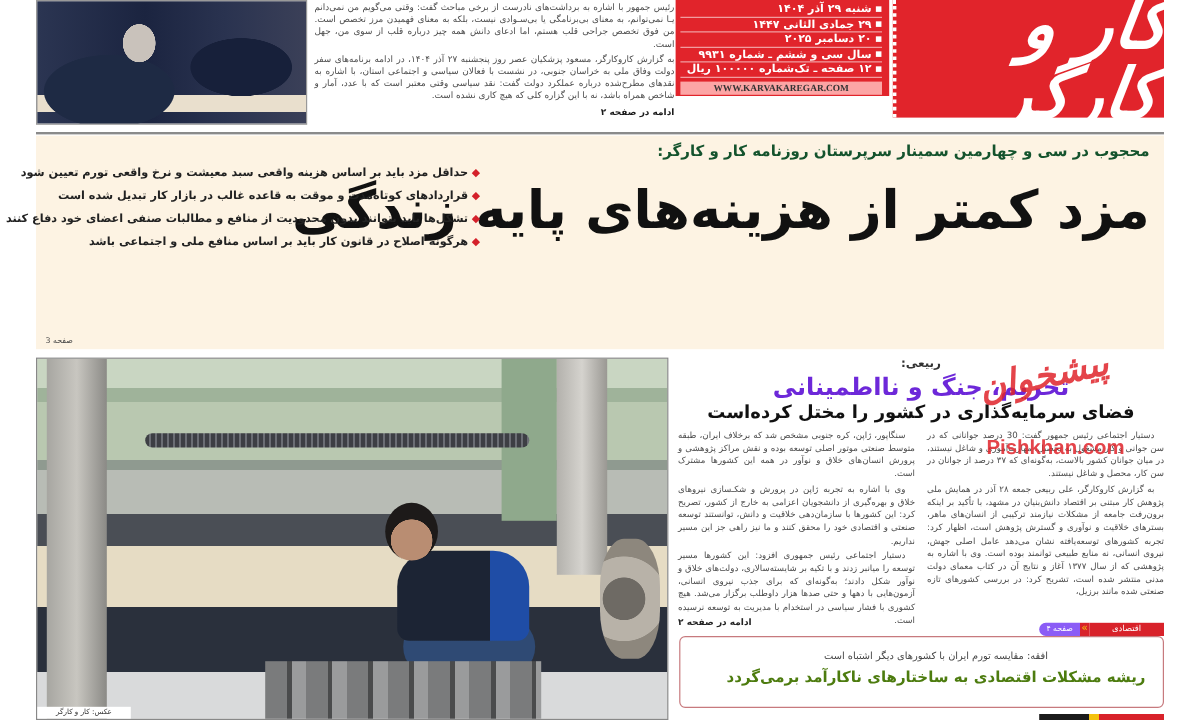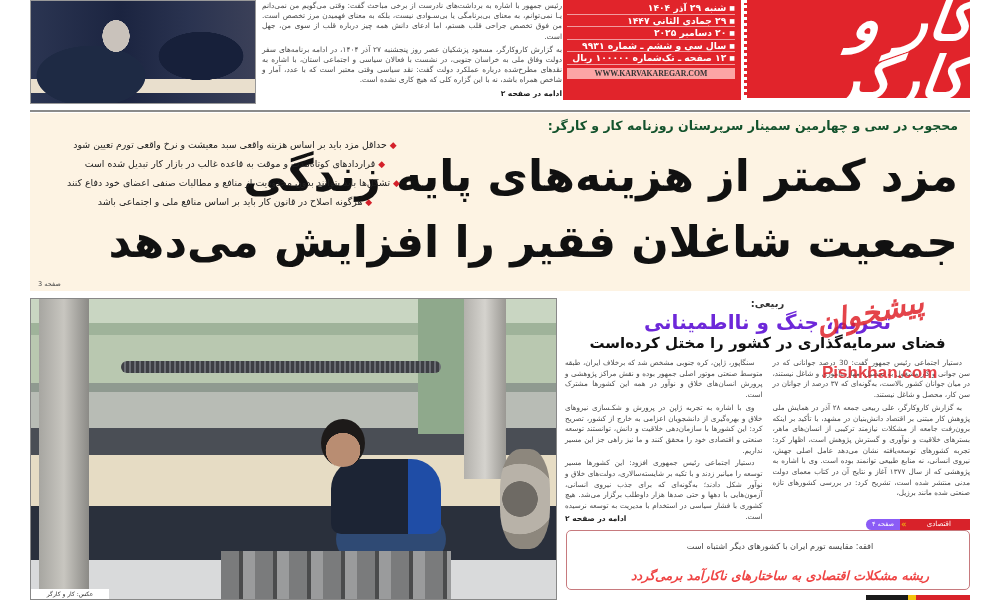--- a/index.html
+++ b/index.html
@@ -19,21 +19,21 @@
   }
   .top-article {
     position: absolute; left: 262px; top: 0; width: 300px; height: 104px;
     direction: rtl; text-align: justify; font-size: 7.4px; line-height: 10.2px; color: #4a4a4a;
     padding-top: 1px;
   }
   .top-article p { margin-bottom: 3px; }
   .top-article .cont { font-weight: bold; color: #1a1a1a; font-size: 7.5px; text-align: right; margin-top: 1px; }
 
   .masthead-info {
-    position: absolute; left: 563px; top: 0; width: 178px; height: 100px;
+    position: absolute; left: 563px; top: 0; width: 178px; height: 80px;
     background: #e1242b; direction: rtl; color: #fff; padding: 2px 6px 0 4px;
   }
   .masthead-info .row {
     font-size: 9.2px; font-weight: bold; height: 12.5px; line-height: 12.5px;
     border-bottom: 1px solid rgba(255,255,255,0.55); white-space: nowrap; text-align: right;
   }
   .masthead-info .row::before { content: "\25A0"; font-size: 6px; margin-left: 3px; vertical-align: 1px; }
   .masthead-info .url {
     margin-top: 3px; background: #fca5a5; color: #333; font-family: "Liberation Serif", serif;
     font-size: 7.8px; text-align: center; direction: ltr; height: 11px; line-height: 11px; font-weight: bold;
@@ -62,21 +62,21 @@
     font-size: 44px; font-weight: bold; color: #111; letter-spacing: -1px; line-height: 58px;
   }
   .headline-2 {
     position: absolute; right: 12px; top: 100px; direction: rtl;
     font-size: 44px; font-weight: bold; color: #111; letter-spacing: -1px; line-height: 58px;
   }
   .bullets {
     position: absolute; left: 40px; top: 22px; width: 330px; direction: rtl; list-style: none;
   }
   .bullets li {
-    font-size: 9.4px; font-weight: normal; color: #222; height: 19px; line-height: 19px; white-space: nowrap; text-align: center;
+    font-size: 9.4px; font-weight: bold; color: #222; height: 19px; line-height: 19px; white-space: nowrap; text-align: right;
   }
   .bullets li .dia { color: #d4202a; font-size: 9px; margin-left: 3px; }
   .page-ref-1 { position: absolute; left: 8px; bottom: 3px; font-size: 6.5px; color: #444; direction: rtl; }
 
   
   .main-photo {
     position: absolute; left: 30px; top: 298px; width: 527px; height: 302px;
     border: 1px solid #888; overflow: hidden;
     background:
       linear-gradient(180deg, #c9d6c2 0 8%, #9fb39a 8% 12%, #b9c8b0 12% 28%, #8f9a90 28% 31%, #b8bcb5 31% 43%, #4a4e55 43% 52%, #e6dcc4 52% 69%, #2a303c 69% 87%, #d9dadb 87%);
@@ -109,21 +109,21 @@
   }
   .watermark-url { position: absolute; left: 822px; top: 363px; font-family: "Liberation Sans", sans-serif; font-size: 17px; color: #e0242b; font-weight: bold; opacity: 0.85; }
 
   
   .teaser-tab { position: absolute; left: 866px; top: 519px; width: 104px; height: 11px; display: flex; direction: rtl; }
   .teaser-tab .sec { background: #d8222a; color: #fff; font-size: 7px; line-height: 11px; padding: 0 6px; flex: 1; text-align: center; }
   .teaser-tab .chev { color: #f4c20d; font-size: 9px; line-height: 11px; background: #d8222a; padding: 0 1px; }
   .teaser-tab .pg { background: #8b5cf6; color: #fff; font-size: 6.5px; line-height: 11px; padding: 0 6px; border-radius: 6px 0 0 6px; }
   .teaser { position: absolute; left: 566px; top: 530px; width: 404px; height: 60px; border: 1px solid #c77a7e; border-radius: 5px; direction: rtl; text-align: center; padding-left: 24px; }
   .teaser .sub { font-size: 8.2px; color: #444; margin-top: 10px; }
-  .teaser .main { font-size: 12.5px; font-weight: bold; color: #ef4444; margin-top: 17px; font-style: italic; }
+  .teaser .main { font-size: 12.5px; font-weight: bold; color: #4d7c0f; margin-top: 5px; }
   .teaser-tab-2 { position: absolute; left: 866px; top: 595px; width: 104px; height: 6px; background: linear-gradient(90deg,#1b1b1b 0 40%,#f4c20d 40% 48%,#d8222a 48%); }
 </style>
 </head>
 <body>
 
 <div class="top-photo"></div>
 
 <div class="top-article">
   <p>رئیس جمهور با اشاره به برداشت‌های نادرست از برخی مباحث گفت: وقتی می‌گویم من نمی‌دانم یـا نمی‌توانم، به معنای بی‌برنامگی یا بی‌سـوادی نیست، بلکه به معنای فهمیدن مرز تخصص است. من فوق تخصص جراحی قلب هستم، اما ادعای دانش همه چیز درباره قلب از سوی من، جهل است.</p>
   <p>به گزارش کاروکارگر، مسعود پزشکیان عصر روز پنجشنبه ۲۷ آذر ۱۴۰۴، در ادامه برنامه‌های سفر دولت وفاق ملی به خراسان جنوبی، در نشست با فعالان سیاسی و اجتماعی استان، با اشاره به نقدهای مطرح‌شده درباره عملکرد دولت گفت: نقد سیاسی وقتی معتبر است که با عدد، آمار و شاخص همراه باشد، نه با این گزاره کلی که هیچ کاری نشده است.</p>
@@ -141,21 +141,20 @@
 
 <div class="masthead-logo">
   <span>کار و کارگر</span>
 </div>
 
 <div class="top-rule"></div>
 
 <div class="headline-band">
   <div class="kicker">محجوب در سی و چهارمین سمینار سرپرستان روزنامه کار و کارگر:</div>
   <div class="headline-1">مزد کمتر از هزینه‌های پایه زندگی</div>
-  <div class="headline-2">جمعیت شاغلان فقیر را افزایش می‌دهد</div>
   <ul class="bullets">
     <li><span class="dia">◆</span><span>حداقل مزد باید بر اساس هزینه واقعی سبد معیشت و نرخ واقعی تورم تعیین شود</span></li>
     <li><span class="dia">◆</span><span>قراردادهای کوتاه‌مدت و موقت به قاعده غالب در بازار کار تبدیل شده است</span></li>
     <li><span class="dia">◆</span><span>تشکل‌ها باید بتوانند بدون محدودیت از منافع و مطالبات صنفی اعضای خود دفاع کنند</span></li>
     <li><span class="dia">◆</span><span>هرگونه اصلاح در قانون کار باید بر اساس منافع ملی و اجتماعی باشد</span></li>
   </ul>
   <div class="page-ref-1">صفحه 3</div>
 </div>
 
 <div class="main-photo">
@@ -174,21 +173,21 @@
 <div class="article-2">
   <div class="speaker">ربیعی:</div>
   <div class="title-1">تحریم، جنگ و نااطمینانی</div>
   <div class="title-2">فضای سرمایه‌گذاری در کشور را مختل کرده‌است</div>
   <div class="cols">
     <div class="col">
       <p>دستیار اجتماعی رئیس جمهور گفت: 30 درصد جوانانی که در سن جوانی و کار مشغول به تحصیل، مهارت‌آموزی و شاغل نیستند، در میان جوانان کشور بالاست، به‌گونه‌ای که ۳۷ درصد از جوانان در سن کار، محصل و شاغل نیستند.</p>
       <p>به گزارش کاروکارگر، علی ربیعی جمعه ۲۸ آذر در همایش ملی پژوهش کار مبتنی بر اقتصاد دانش‌بنیان در مشهد، با تأکید بر اینکه برون‌رفت جامعه از مشکلات نیازمند ترکیبی از انسان‌های ماهر، بسترهای خلاقیت و نوآوری و گسترش پژوهش است، اظهار کرد: تجربه کشورهای توسعه‌یافته نشان می‌دهد عامل اصلی جهش، نیروی انسانی، نه منابع طبیعی توانمند بوده است. وی با اشاره به پژوهشی که از سال ۱۳۷۷ آغاز و نتایج آن در کتاب معمای دولت مدنی منتشر شده است، تشریح کرد: در بررسی کشورهای تازه صنعتی شده مانند برزیل،</p>
     </div>
     <div class="col">
-      <p>سنگاپور، ژاپن، کره جنوبی مشخص شد که برخلاف ایران، طبقه متوسط صنعتی موتور اصلی جمهور بوده و نقش مراکز پژوهشی و پرورش انسان‌های خلاق و نوآور در همه این کشورها مشترک است.</p>
+      <p>سنگاپور، ژاپن، کره جنوبی مشخص شد که برخلاف ایران، طبقه متوسط صنعتی موتور اصلی توسعه بوده و نقش مراکز پژوهشی و پرورش انسان‌های خلاق و نوآور در همه این کشورها مشترک است.</p>
       <p>وی با اشاره به تجربه ژاپن در پرورش و شکـسازی نیروهای خلاق و بهره‌گیری از دانشجویان اعزامی به خارج از کشور، تصریح کرد: این کشورها با سازمان‌دهی خلاقیت و دانش، توانستند توسعه صنعتی و اقتصادی خود را محقق کنند و ما نیز راهی جز این مسیر نداریم.</p>
       <p>دستیار اجتماعی رئیس جمهوری افزود: این کشورها مسیر توسعه را میانبر زدند و با تکیه بر شایسته‌سالاری، دولت‌های خلاق و نوآور شکل دادند؛ به‌گونه‌ای که برای جذب نیروی انسانی، آزمون‌هایی با دهها و حتی صدها هزار داوطلب برگزار می‌شد. هیچ کشوری با فشار سیاسی در استخدام با مدیریت به توسعه نرسیده است.</p>
     </div>
   </div>
   <div class="cont">ادامه در صفحه ۲</div>
 </div>
 
 <div class="watermark">پیشخوان</div>
 <div class="watermark-url">Pishkhan.com</div>
 

